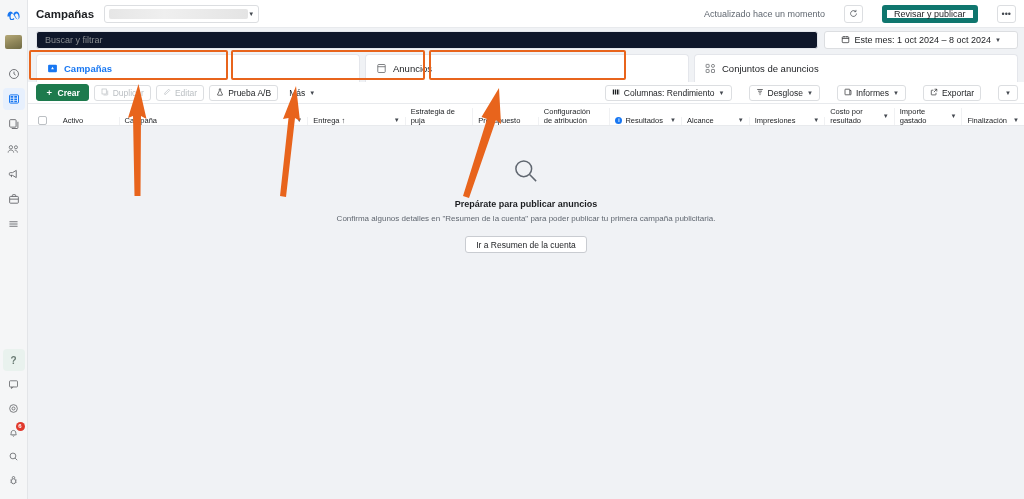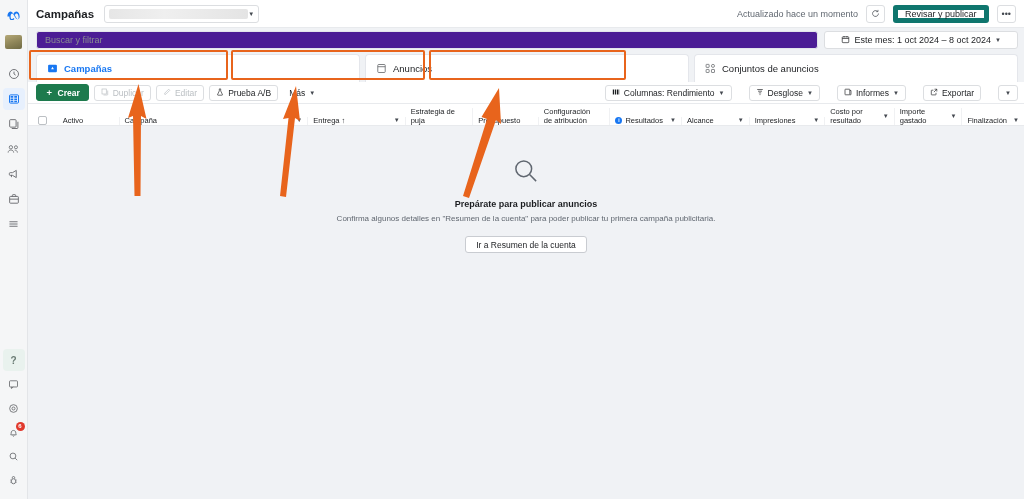--- a/index.html
+++ b/index.html
@@ -47,39 +47,39 @@
   .topbar {
     height: 28px; flex: 0 0 28px; display: flex; align-items: center;
     border-bottom: 1px solid #e8eaed; background: #fff; padding: 0 6px 0 8px;
   }
   .topbar-title { font-size: 11.5px; font-weight: 700; color: #1c1e21; margin-right: 10px; }
   .acct-select {
     width: 155px; height: 18px; border: 1px solid #dcdee1; border-radius: 3px;
     background: #fff; display: flex; align-items: center; padding: 0 4px;
   }
   .acct-blur { flex: 1; height: 10px; border-radius: 2px; background: linear-gradient(90deg,#e6e6e6,#efefef 40%,#e4e4e4); }
-  .topbar-right { margin-left: auto; display: flex; align-items: center; gap: 8px; padding-right: 2px; }
+  .topbar-right { margin-left: auto; display: flex; align-items: center; gap: 19px; padding-right: 2px; }
   .upd-text { font-size: 9px; color: #606770; }
   .icon-btn {
     height: 18px; min-width: 18px; border: 1px solid #dcdee1; border-radius: 3px;
     background: #fff; display: flex; align-items: center; justify-content: center;
     color: #444950; font-size: 9px; padding: 0 4px;
   }
   .ghost-btn {
     height: 18px; border: 5px solid #0f766e; border-radius: 3px; background: #fff;
     font-size: 9px; color: #1c1e21; display: flex; align-items: center; padding: 0 7px;
   }
 
   
   .searchrow {
     height: 24px; flex: 0 0 24px; display: flex; align-items: center;
     background: #f0f2f5; padding: 0 6px 0 8px; gap: 6px;
   }
   .search-field {
-    flex: 1; height: 18px; background: #4c1d95; border: 1px solid #e4e6eb; border-radius: 3px;
+    flex: 1; height: 18px; background: #0f172a; border: 1px solid #e4e6eb; border-radius: 3px;
     display: flex; align-items: center; padding: 0 8px;
     font-size: 9px; color: #8a8d91;
   }
   .date-btn {
     height: 18px; background: #fff; border: 1px solid #dcdee1; border-radius: 3px;
     display: flex; align-items: center; gap: 4px; padding: 0 16px; font-size: 9px; color: #1c1e21;
   }
 
   
   .tabsrow {

